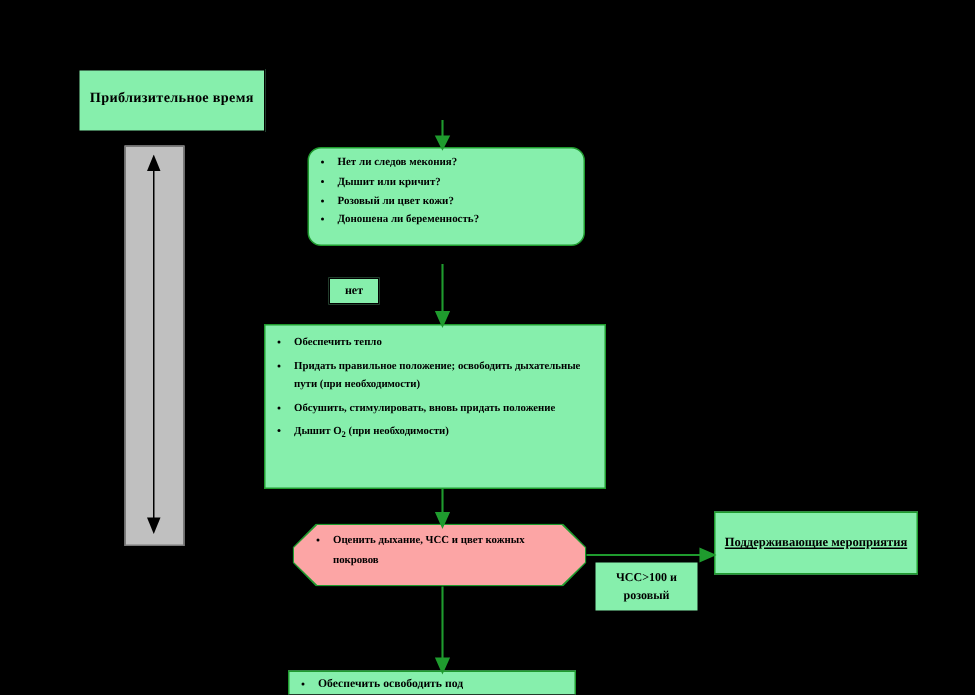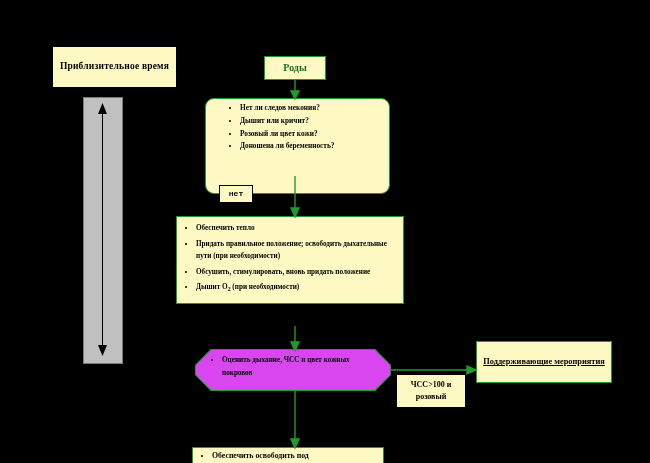--- a/index.html
+++ b/index.html
@@ -13,21 +13,21 @@
     height: 463px;
     background: #000000;
     overflow: hidden;
     font-family: "Liberation Serif", "DejaVu Serif", serif;
   }
 
   
   .box {
     position: absolute;
     box-sizing: border-box;
-    background: #fef9c3;
+    background: #86efac;
     color: #000000;
     font-weight: bold;
   }
   .box-plain {
     border: 1px solid #000000;
   }
   .box-green {
     border: 1px solid #1f9b2e;
     text-decoration: underline;
   }
@@ -64,55 +64,54 @@
   #rodybox {
     left: 264px; top: 56px;
     width: 62px; height: 24px;
     font-size: 10px;
     color: #1f6b2a;
     border: 1px solid #1f9b2e;
   }
 
   #qbox {
     left: 205px; top: 98px;
-    width: 185px; height: 96px;
+    width: 185px; height: 66px;
     border: 1.5px solid #1f9b2e;
     border-radius: 9px;
-    padding: 5px 4px 4px 23px;
+    padding: 5px 4px 4px 8px;
     font-size: 7.3px;
     line-height: 1.0;
   }
   #qbox ul { margin: 0; padding-left: 11px; }
   #qbox li { margin: 0 0 5.5px 0; list-style: disc; }
 
   #netbox {
     left: 219px; top: 185px;
     width: 34px; height: 18px;
     font-size: 8px;
-    font-family: Liberation Mono, monospace;
   }
 
   #actionbox {
     left: 176px; top: 216px;
-    width: 228px; height: 88px;
+    width: 228px; height: 110px;
     border: 1.5px solid #1f9b2e;
     padding: 5px 6px 4px 8px;
     font-size: 7.2px;
     line-height: 1.75;
   }
   #actionbox ul { margin: 0; padding-left: 11px; }
   #actionbox li { margin: 0 0 3px 0; list-style: disc; }
   sub { font-size: 80%; }
 
   
   #evalbox {
     position: absolute;
     left: 196px; top: 350px;
     width: 194px; height: 40px;
-    background: #d946ef;
+    background: #fca5a5;
     color: #000000;
     font-weight: bold;
     font-size: 7.2px;
     line-height: 1.75;
     padding: 4px 10px 3px 16px;
     box-sizing: border-box;
     clip-path: polygon(0 38%, 8% 0, 92% 0, 100% 38%, 100% 62%, 92% 100%, 8% 100%, 0 62%);
     border: 0;
   }
   #evalbox-outline {
@@ -180,21 +179,20 @@
 
   <div class="box box-plain centered" id="timebox">Приблизительное время</div>
 
   <div id="graybar"></div>
   <svg id="dblarrow" viewBox="0 0 13 253" xmlns="http://www.w3.org/2000/svg">
     <line x1="6.5" y1="8" x2="6.5" y2="245" stroke="#000" stroke-width="1"></line>
     <polygon points="6.5,0 2,11 11,11" fill="#000"></polygon>
     <polygon points="6.5,253 2,242 11,242" fill="#000"></polygon>
   </svg>
 
-  <div class="box centered" id="rodybox">Роды</div>
 
   <div class="box" id="qbox">
     <ul>
       <li>Нет ли следов мекония?</li>
       <li>Дышит или кричит?</li>
       <li>Розовый ли цвет кожи?</li>
       <li>Доношена ли беременность?</li>
     </ul>
   </div>
 

